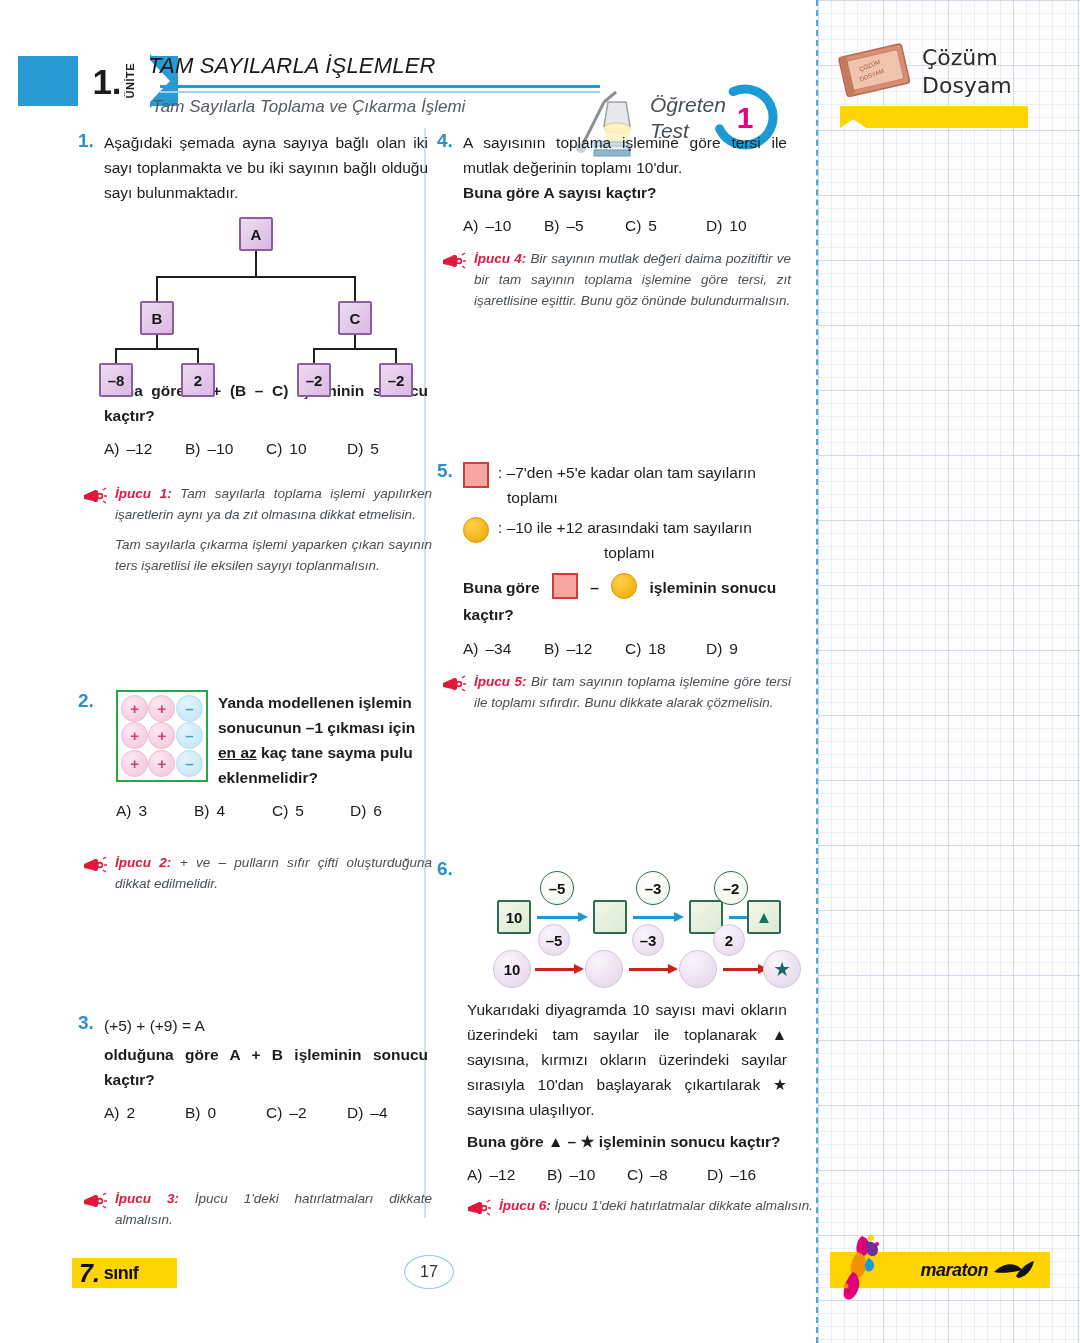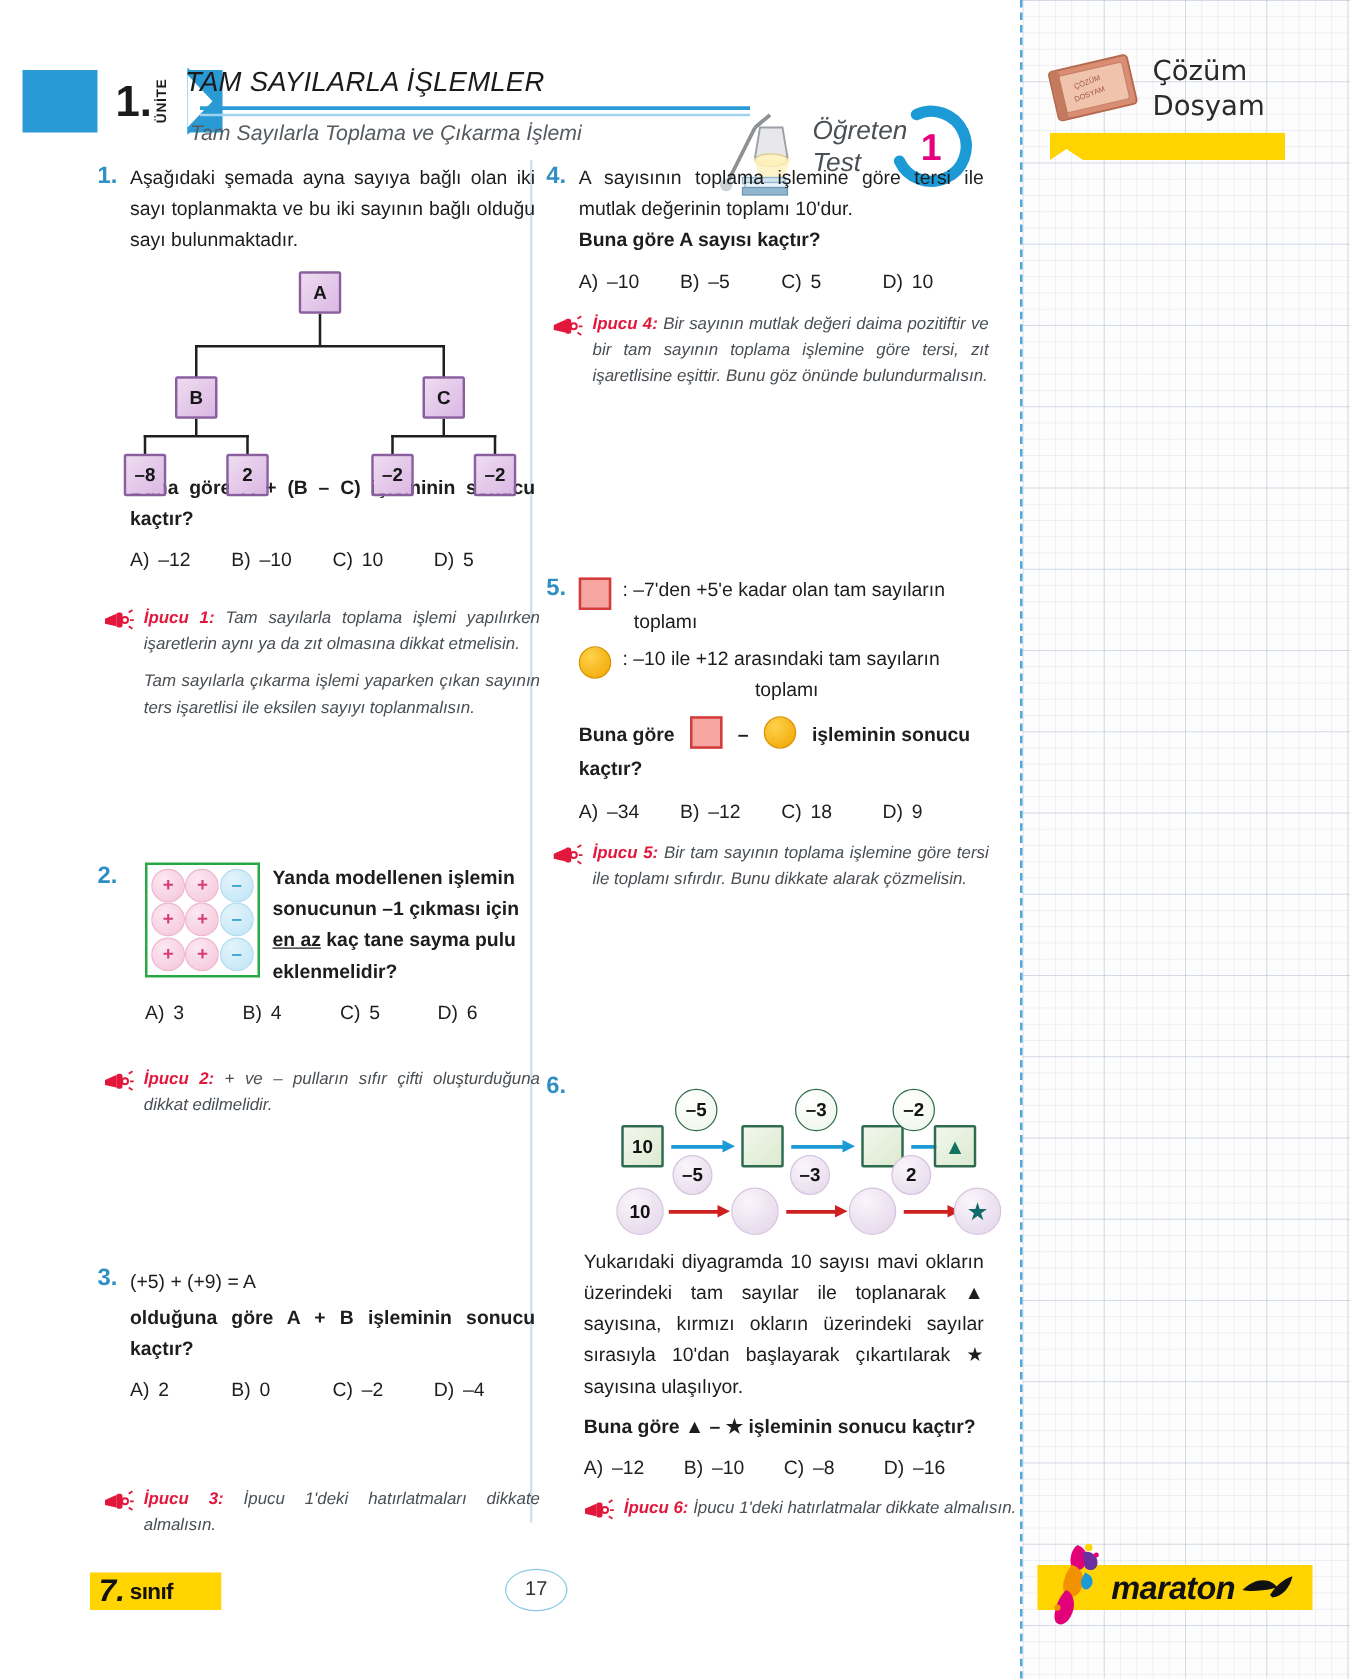--- a/index.html
+++ b/index.html
@@ -214,21 +214,21 @@
     border: 1.5px solid #8cc9e8; border-radius: 50%;
     display: flex; align-items: center; justify-content: center;
     font-size: 16px; color: #333; background: #fff;
   }
   .maraton {
     position: absolute; left: 830px; top: 1252px; width: 220px; height: 36px;
     background: #ffd400; display: flex; align-items: center; justify-content: flex-end;
     padding-right: 14px;
   }
   .maraton-text {
-    font-size: 26px; font-weight: bold; font-style: italic; color: #111; letter-spacing: -.5px;
+    font-size: 18px; font-weight: bold; font-style: italic; color: #111; letter-spacing: -.5px;
   }
   .runner { position: absolute; left: 838px; top: 1232px; width: 46px; height: 74px; }
 </style>
 </head>
 <body>
 
 <div class="page">
 
   <div class="graph-panel"></div>
   <div class="dashed-divider"></div>

